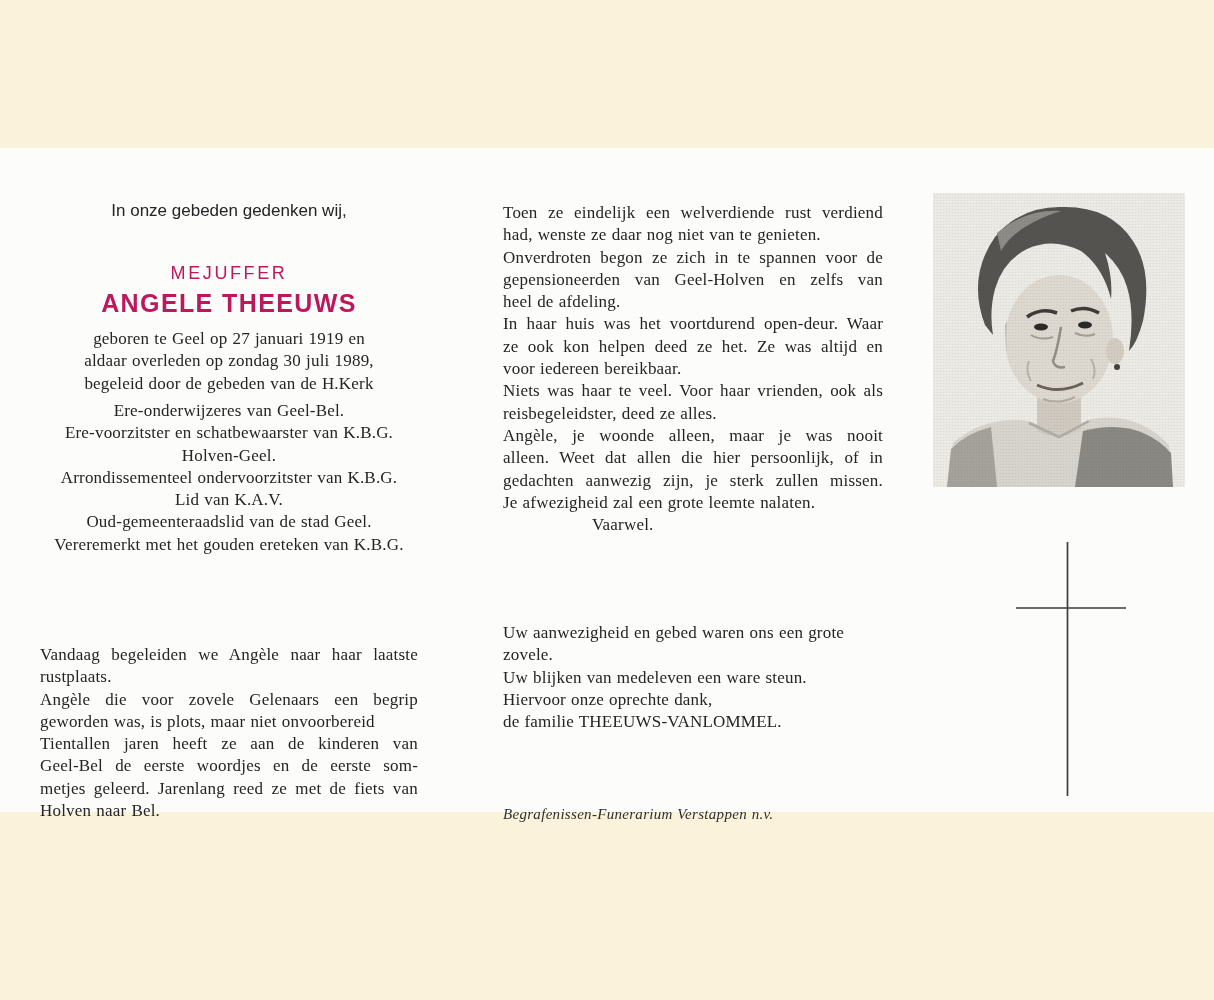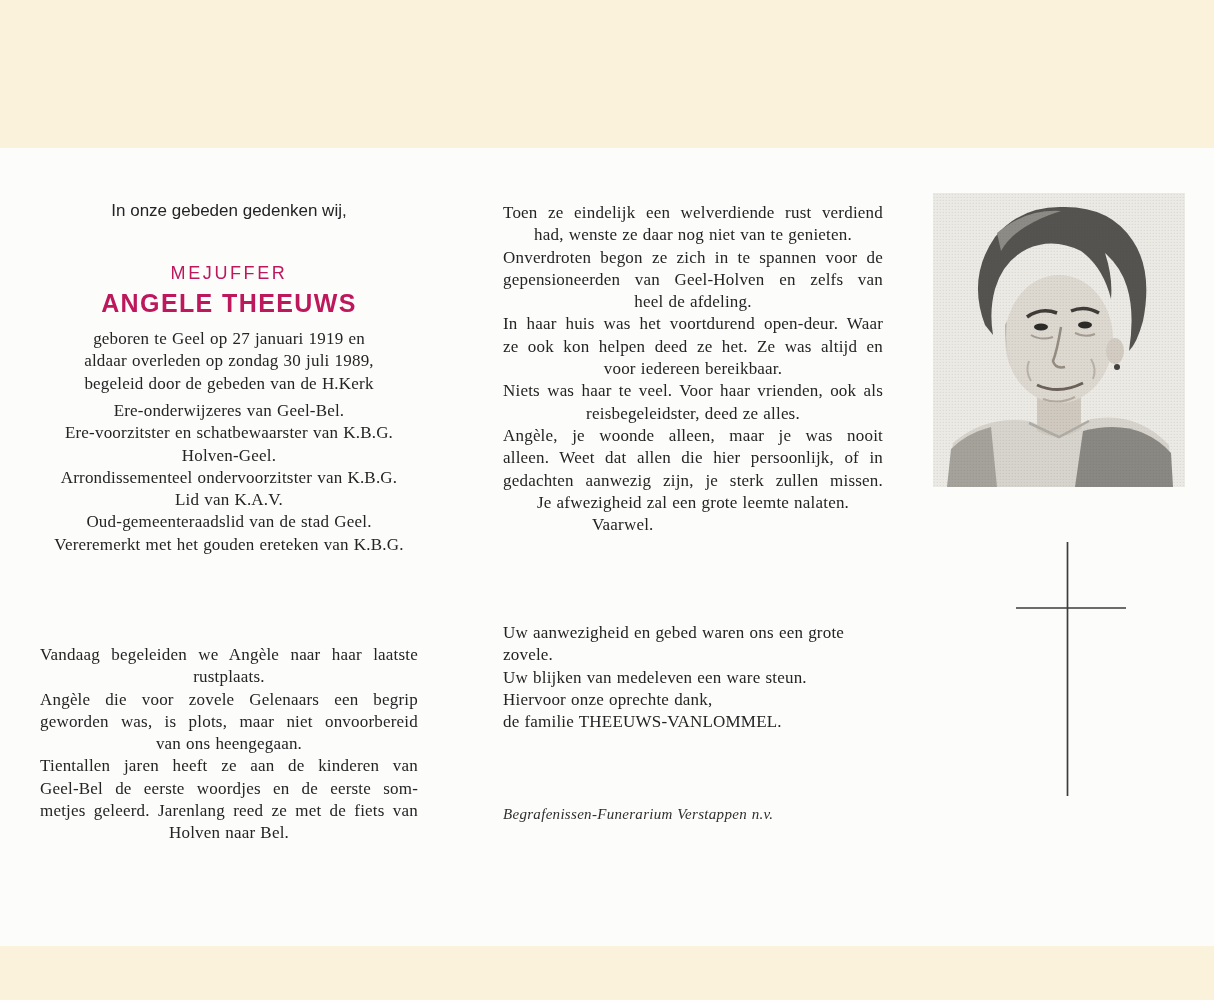--- a/index.html
+++ b/index.html
@@ -11,37 +11,37 @@
   }
   .page {
     position:relative;
     width:1214px; height:1000px;
     background:#fbf2dc;
     overflow:hidden;
     color:#242424;
   }
   .card {
     position:absolute; left:0; top:148px;
-    width:1214px; height:798px;
+    width:1214px; height:664px;
     background:#fcfcfb;
   }
   .abs { position:absolute; }
   .col-left  { left:40px;  width:378px; }
   .col-mid   { left:503px; width:380px; }
   .line {
     font-size:17px;
     line-height:22.3px;
     letter-spacing:0.2px;
     word-spacing:0.6px;
     white-space:normal;
     font-family:Liberation Serif, serif;
   }
   .center .line, .center { text-align:center; }
   .just .line { text-align:justify; text-align-last:justify; }
-  .just .line:last-child { text-align:center; text-align-last:auto; }
+  .just .line:last-child { text-align:left; text-align-last:auto; }
   .para { margin:0; }
   .intro { font-size:17px; }
   .honorific {
     font-size:18px; letter-spacing:2.6px; color:#be185d;
   }
   .deceased-name {
     font-size:25px; font-weight:bold; letter-spacing:1.4px; color:#be185d;
   }
   .vaarwel-line { padding-left:89px; }
   .funeral-home .line {
@@ -84,21 +84,20 @@
       </div>
 
     <div class="abs col-left" style="top:496px;">
       <div class="para just">
           <div class="line">Vandaag begeleiden we Angèle naar haar laatste</div>
           <div class="line">rustplaats.</div>
         </div>
       <div class="para just">
           <div class="line">Angèle die voor zovele Gelenaars een begrip</div>
           <div class="line">geworden was, is plots, maar niet onvoorbereid</div>
-          <div class="line">van ons heengegaan.</div>
         </div>
       <div class="para just">
           <div class="line">Tientallen jaren heeft ze aan de kinderen van</div>
           <div class="line">Geel-Bel de eerste woordjes en de eerste som-</div>
           <div class="line">metjes geleerd. Jarenlang reed ze met de fiets van</div>
           <div class="line">Holven naar Bel.</div>
         </div>
     </div>
 
     <div class="abs col-mid" style="top:54px;">

